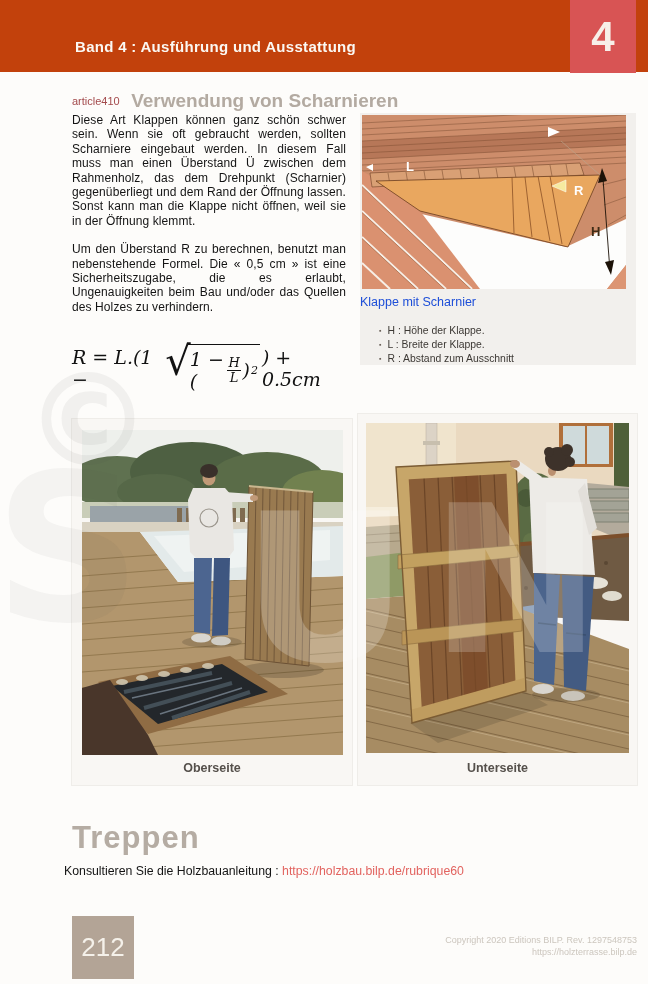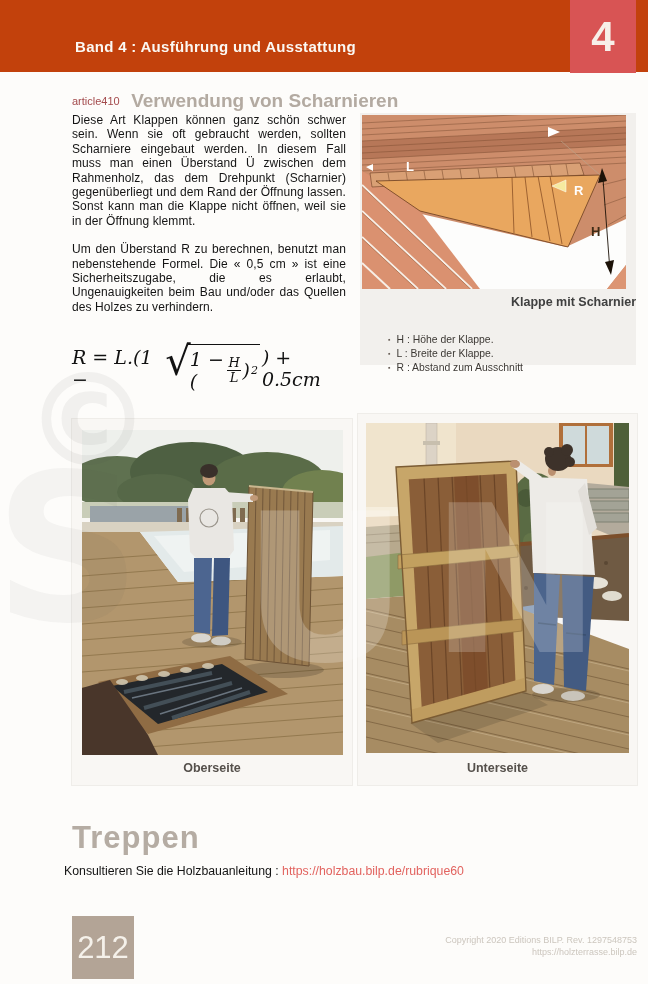--- a/index.html
+++ b/index.html
@@ -32,23 +32,23 @@
   .rad-sign{font-style:normal;font-size:40px;line-height:34px;font-weight:400;margin-right:-3px;}
   .radicand{border-top:1.6px solid #111;padding:3px 2px 0 2px;display:inline-flex;align-items:center;}
   .frac{display:inline-flex;flex-direction:column;align-items:center;font-size:13px;
         line-height:1.05;margin:0 1px;}
   .frac .den{border-top:1.1px solid #111;padding:0 3px;}
   .formula sup{font-size:11px;font-style:italic;margin-left:1px;}
 
   
   .figure-panel{position:absolute;left:360px;top:113px;width:276px;height:252px;background:#f2f0ed;}
   .diagram{position:absolute;left:2px;top:2px;width:264px;height:174px;display:block;}
-  .figure-caption{position:absolute;left:0;top:182px;width:100%;text-align:right;
-                  font-weight:bold;font-size:12.5px;color:#404040;}
-  .legend{position:absolute;left:12px;top:204px;margin:16px;padding:0;list-style:none;
+  .figure-caption{position:absolute;left:0;top:182px;width:100%;text-align:left;
+                  font-weight:normal;font-size:12.5px;color:#1d4ed8;}
+  .legend{position:absolute;left:12px;top:204px;margin:7px;padding:0;list-style:none;
           font-size:10.4px;line-height:14px;color:#3c3834;}
   .legend li::before{content:"▪";color:#6b625a;font-size:7px;vertical-align:1px;margin-right:6px;}
 
   
   .photo-card{position:absolute;background:#f9f7f4;border:1px solid #efede9;box-sizing:border-box;}
   .photo-card.left{left:71px;top:418px;width:282px;height:368px;}
   .photo-card.right{left:357px;top:413px;width:281px;height:373px;}
   .photo-card svg{position:absolute;display:block;}
   .photo-caption{position:absolute;left:0;width:100%;text-align:center;font-weight:bold;
                  font-size:12.5px;color:#55504b;}
@@ -56,21 +56,21 @@
   .photo-card.right .photo-caption{top:347px;}
 
   
   .section-title{position:absolute;left:72px;top:820px;font-size:31px;font-weight:bold;
                  color:#b5aca3;letter-spacing:1px;}
   .link-line{position:absolute;left:64px;top:864px;font-size:12.3px;color:#141414;}
   .link-line a{color:#e2635f;text-decoration:none;}
 
   
   .page-num{position:absolute;left:72px;top:916px;width:62px;height:63px;background:#b3a496;
-            display:flex;align-items:center;justify-content:center;color:#f5f1ea;font-size:31px;}
+            display:flex;align-items:center;justify-content:center;color:#f5f1ea;font-size:26px;}
   .copyright{position:absolute;right:11px;top:934px;text-align:right;font-size:9px;
              line-height:12px;color:#ccc6be;}
 
   
   .wm{position:absolute;pointer-events:none;font-family:"DejaVu Sans",sans-serif;font-weight:bold;z-index:40;}
   .wm-copy{left:24px;top:346px;font-size:128px;color:rgba(70,70,70,.065);}
   .wm-s{left:-6px;top:430px;font-size:205px;color:rgba(70,70,70,.05);}
   .wm-u{left:242px;top:470px;font-size:205px;color:rgba(255,255,255,.22);}
   .wm-n{left:430px;top:462px;font-size:205px;color:rgba(255,255,255,.20);}
 </style>

